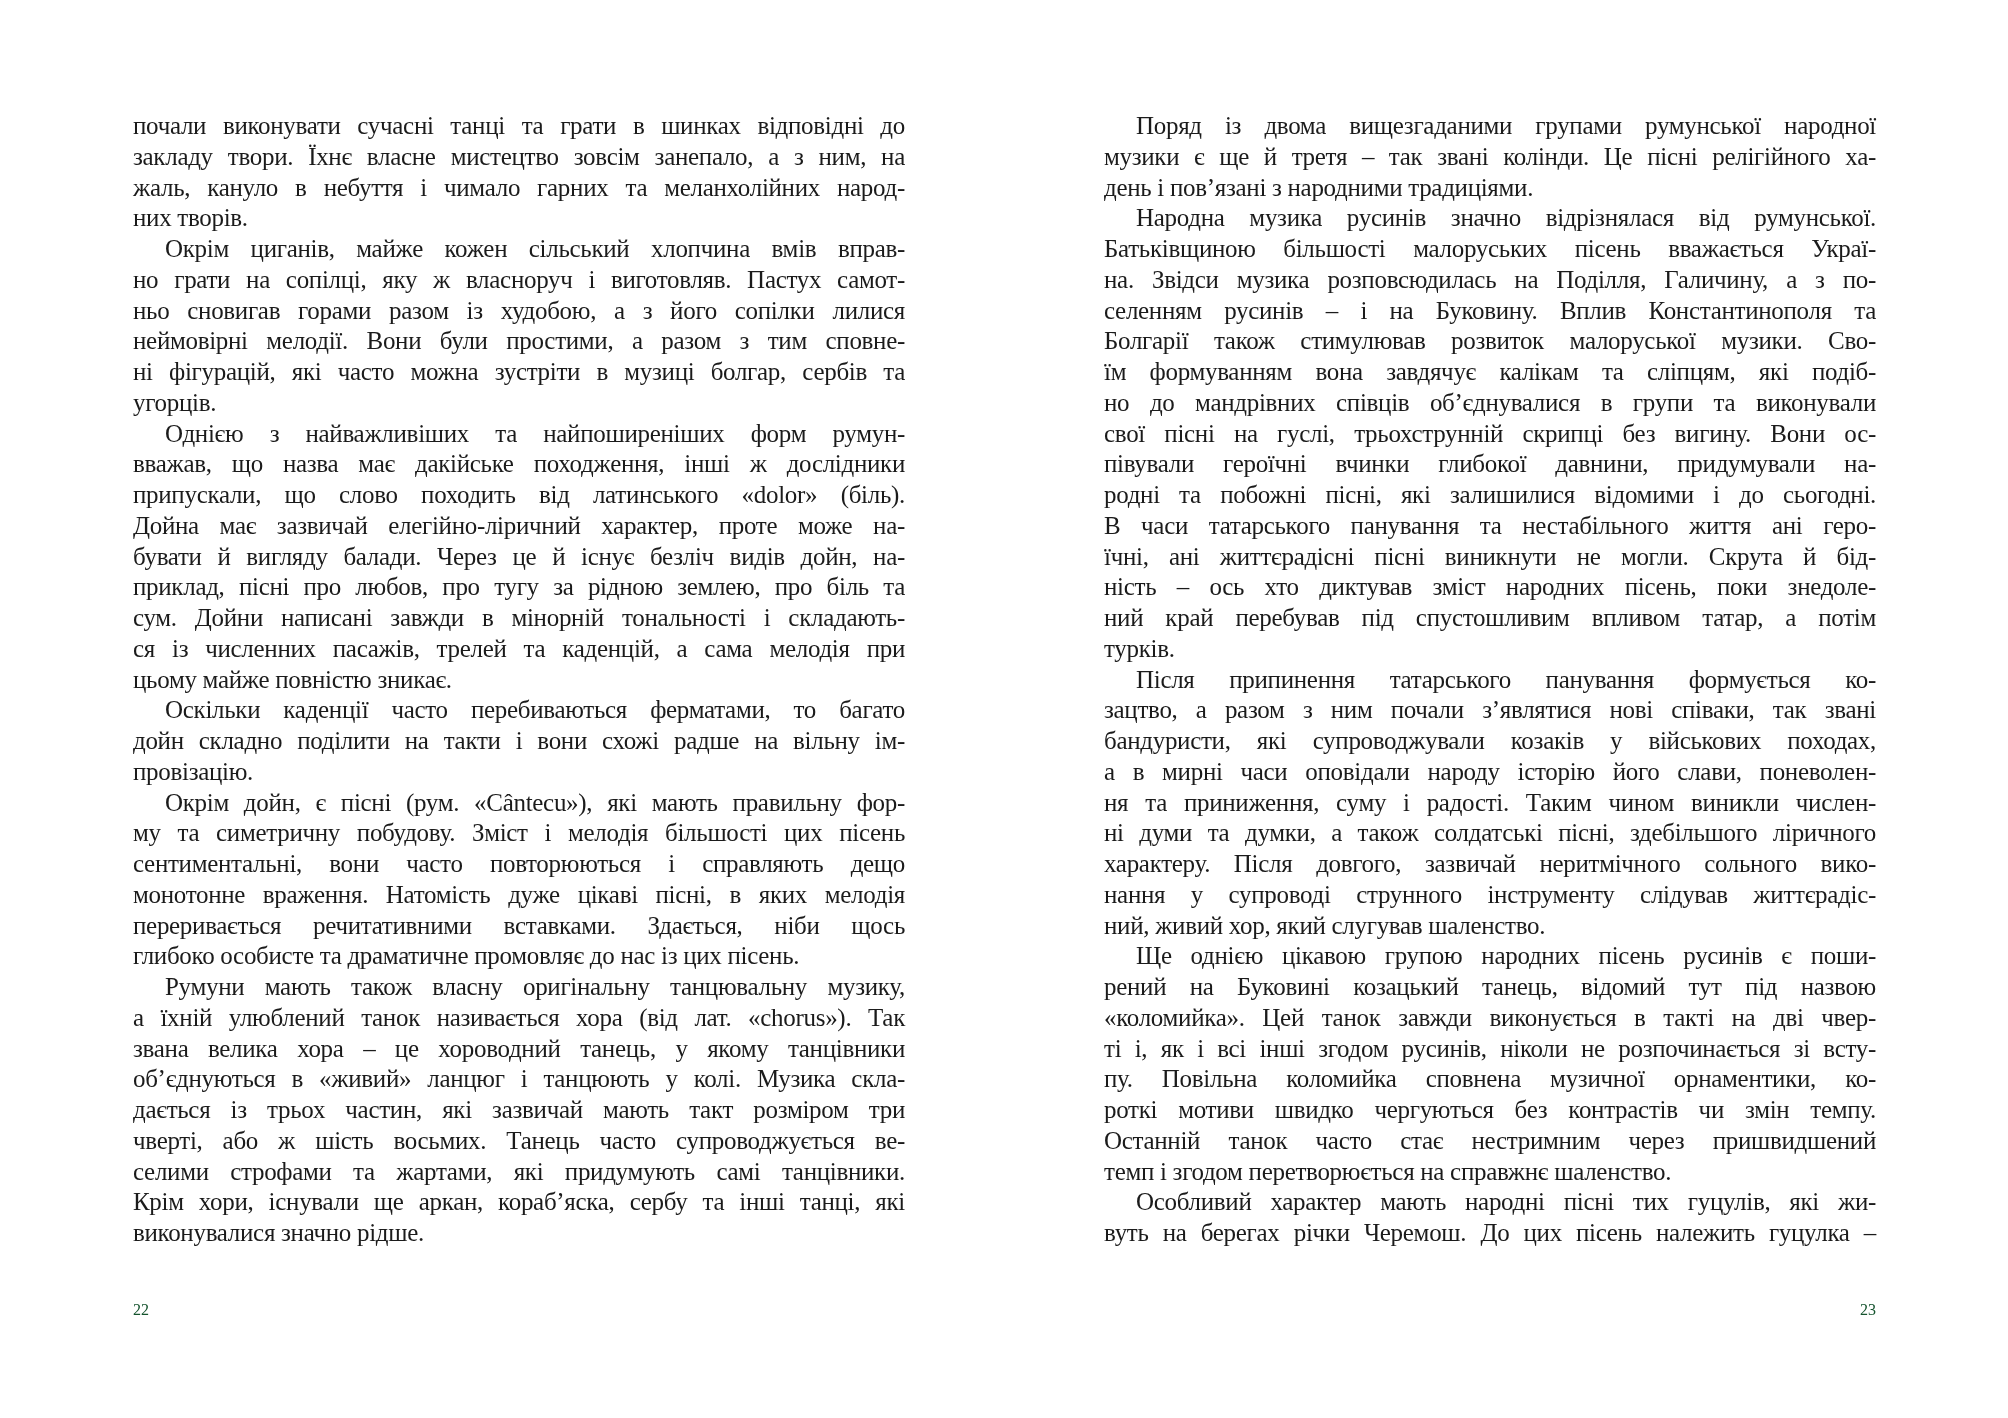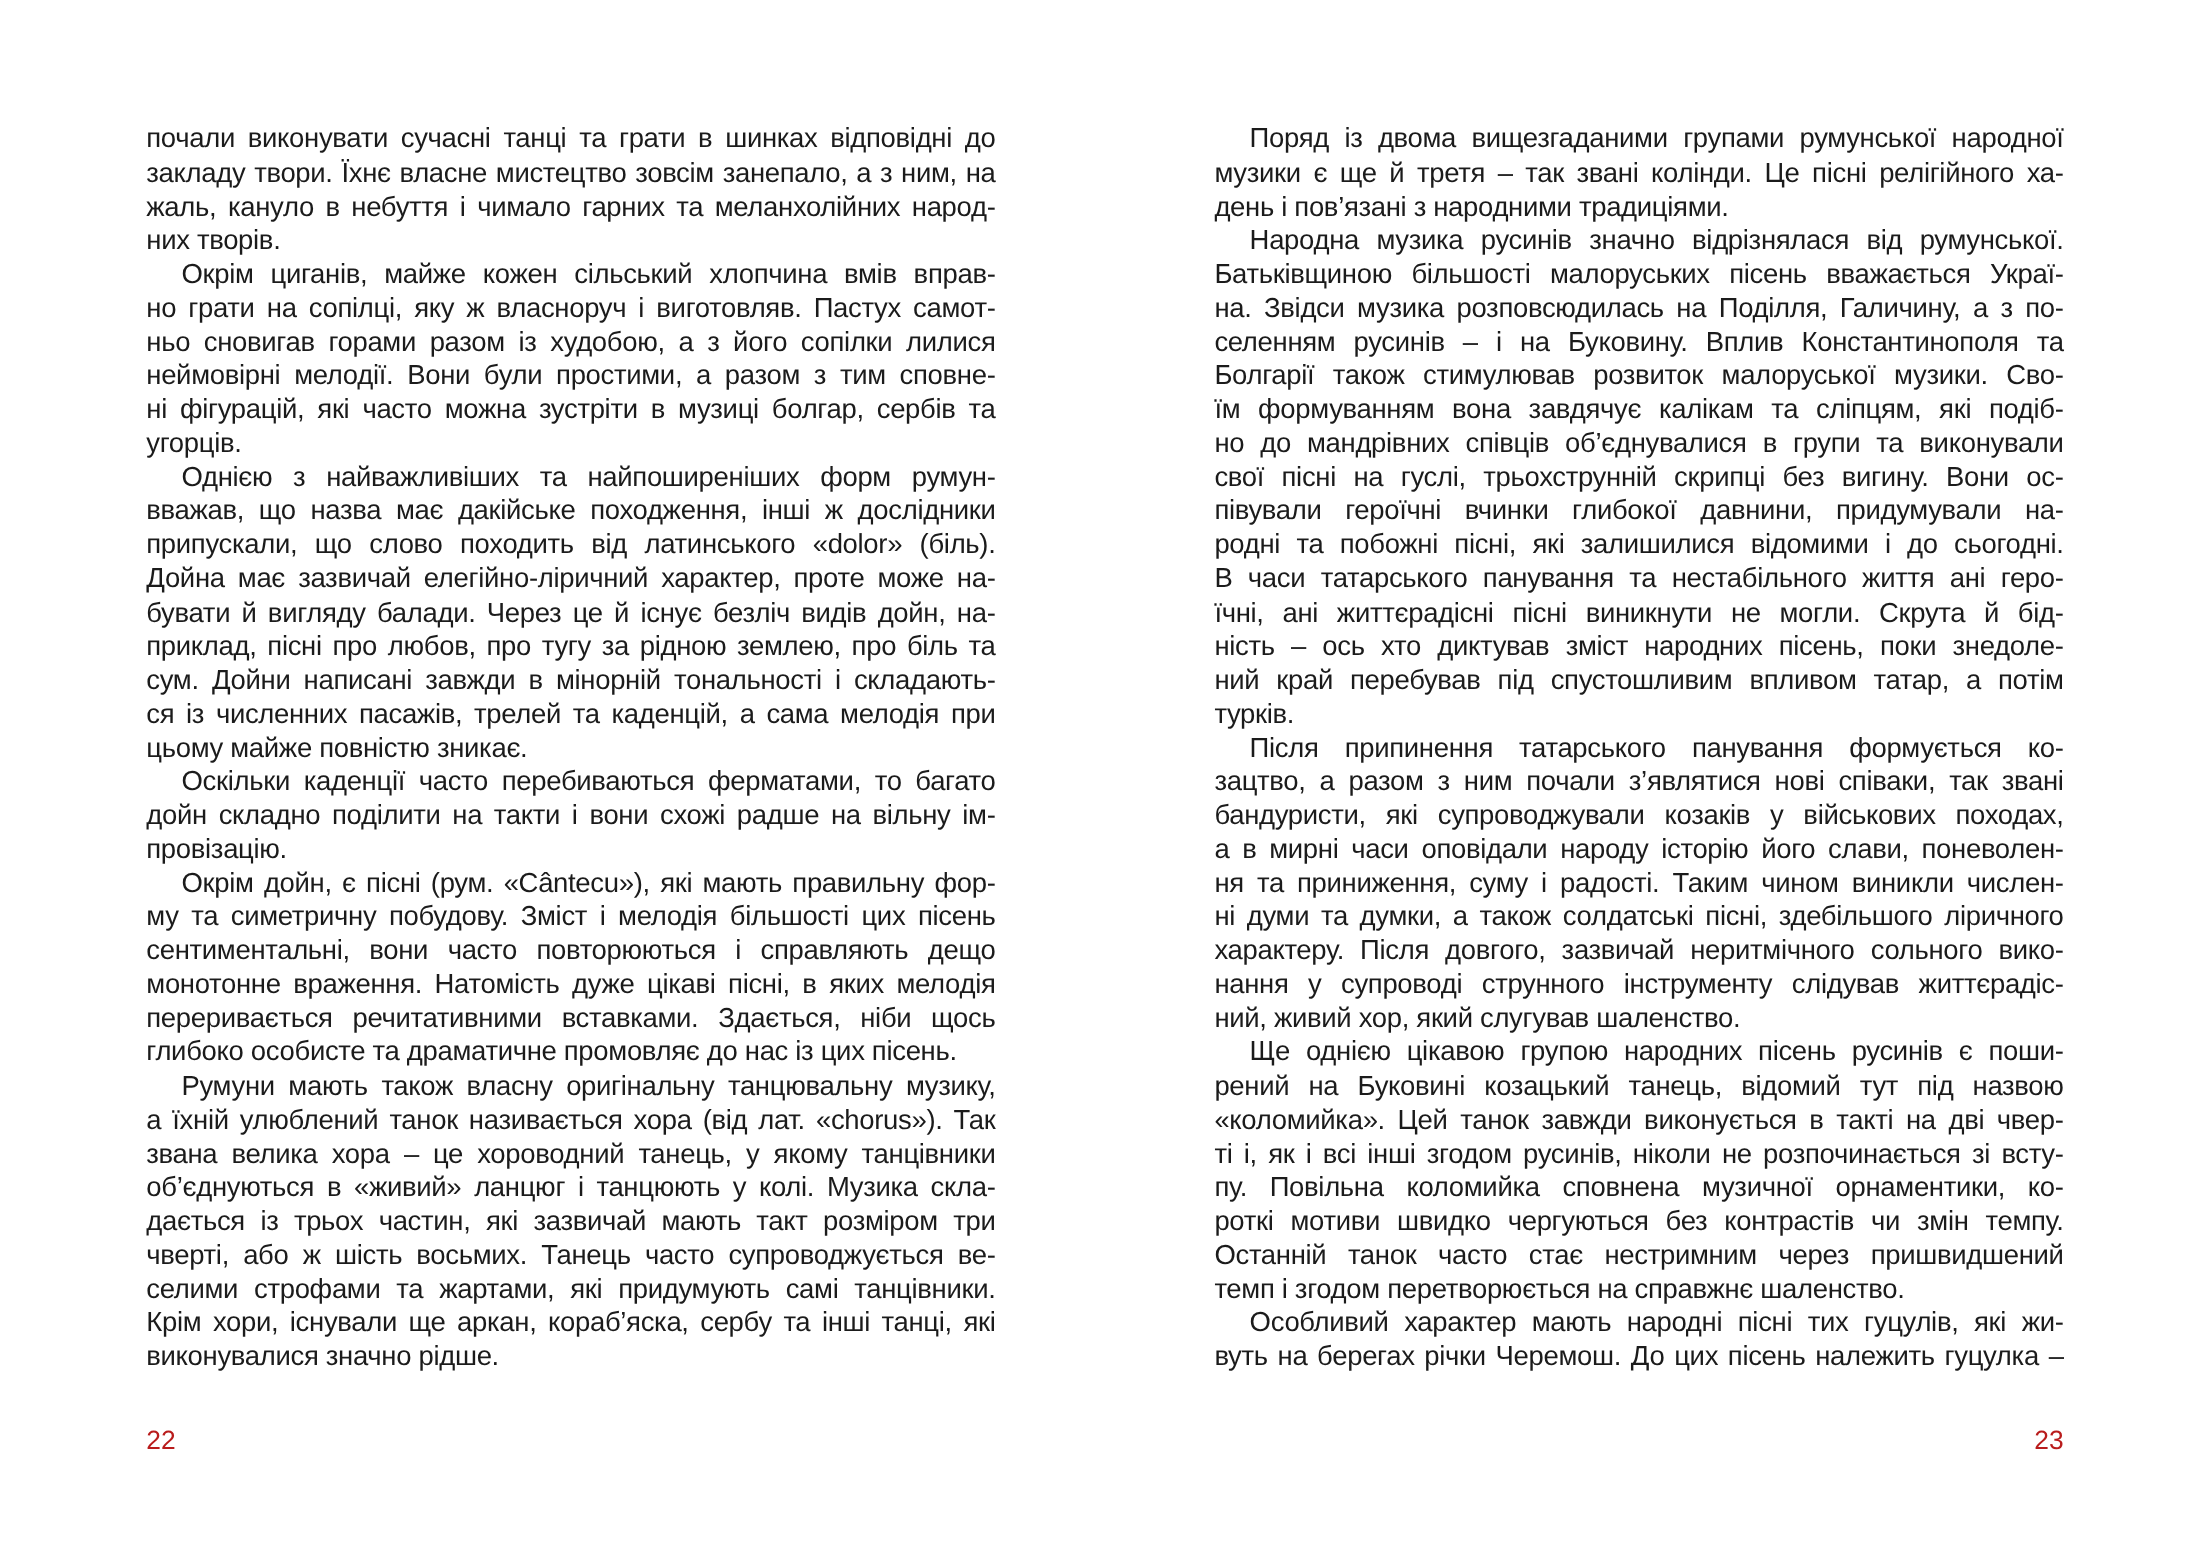--- a/index.html
+++ b/index.html
@@ -6,21 +6,21 @@
     margin: 0;
     padding: 0;
     background: #ffffff;
   }
   .scan {
     position: relative;
     width: 2008px;
     height: 1418px;
     background: #ffffff;
     overflow: hidden;
-    font-family: Liberation Sans, sans-serif;
+    font-family: Liberation Serif, serif;
     color: #1b1b1b;
   }
   .page {
     position: absolute;
     top: 111px;
     width: 772px;
     font-size: 25px;
     line-height: 30.75px;
     letter-spacing: -0.3px;
     font-stretch: condensed;
@@ -31,24 +31,24 @@
   .line {
     text-align: justify;
     text-align-last: justify;
     white-space: normal;
   }
   .line.endline { text-align-last: left; }
   .line.indent  { text-indent: 32px; }
   .pagenum {
     position: absolute;
     top: 1295px;
-    font-size: 24px;
+    font-size: 16px;
     line-height: 30px;
     letter-spacing: 0;
-    color: #b91c1c;
+    color: #14532d;
   }
   .pagenum-left  { left: 133px; width: 772px; text-align: left; }
   .pagenum-right { left: 1104px; width: 772px; text-align: right; }
 </style>
 </head>
 <body>
 
 <div class="scan">
   <div class="page page-left">
       <div class="para">

